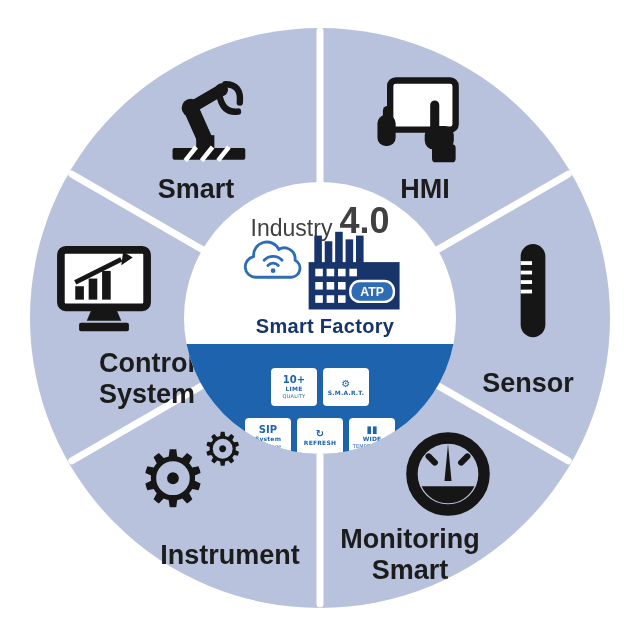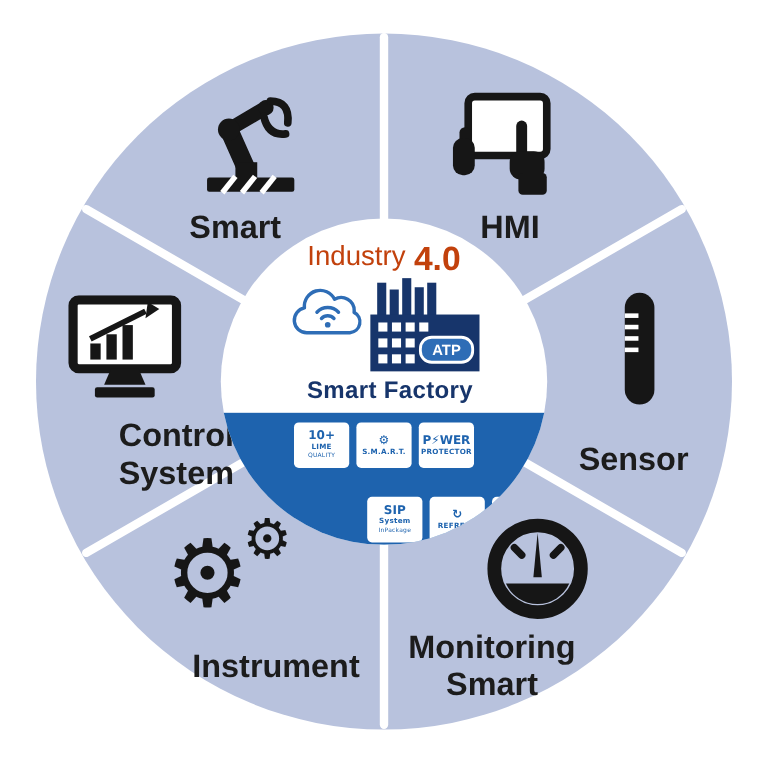--- a/index.html
+++ b/index.html
@@ -31,35 +31,35 @@
   .seg-icon{position:absolute;}
   .gears-box{position:absolute;left:138px;top:432px;width:120px;height:100px;color:#161616;font-family:"DejaVu Sans", sans-serif;}
   .gear-big{position:absolute;left:0px;top:8px;font-size:78px;line-height:78px;}
   .gear-small{position:absolute;left:64px;top:-6px;font-size:46px;line-height:46px;}
   
   .hub{
     position:absolute;left:184px;top:182px;width:272px;height:272px;border-radius:50%;
     background:#ffffff;overflow:hidden;
   }
   .hub-title{
-    position:absolute;top:18px;left:0;right:0;display:flex;justify-content:center;align-items:flex-start;gap:7px;color:#c2410c;
+    position:absolute;top:18px;left:0;right:0;display:flex;justify-content:center;align-items:flex-end;gap:7px;color:#404040;
   }
   .hub-title .t-prefix{font-size:23px;font-weight:500;}
-  .hub-title .t-version{font-size:28px;font-weight:bold;}
+  .hub-title .t-version{font-size:36px;font-weight:bold;}
   .hub-art{position:absolute;top:46px;left:50%;transform:translateX(-50%);}
   .hub-subtitle{
     position:absolute;top:133px;left:10px;right:0;text-align:center;
     font-size:20px;font-weight:bold;color:#17356b;letter-spacing:.3px;
   }
   .band{
     position:absolute;left:0;right:0;bottom:0;height:110px;background:#1e63ae;
   }
   .badge-row{display:flex;justify-content:center;gap:6px;}
-  .badge-row.r1{margin-top:8px;}
-  .badge-row.r2{margin-top:24px;justify-content:flex-end;}
+  .badge-row.r1{margin-top:24px;}
+  .badge-row.r2{margin-top:12px;}
   .badge{
     width:46px;height:38px;background:#ffffff;border-radius:4px;color:#1e63ae;
     display:flex;flex-direction:column;align-items:center;justify-content:center;
     font-family:"DejaVu Sans", sans-serif;text-align:center;overflow:hidden;
   }
   .badge span{display:block;}
   .badge span:empty{display:none;}
   .badge .l0{font-size:10px;font-weight:bold;line-height:11px;}
   .badge .l1{font-size:6px;font-weight:bold;line-height:8px;letter-spacing:.2px;}
   .badge .l2{font-size:5px;line-height:7px;letter-spacing:.2px;}
@@ -189,25 +189,20 @@
         <div class="badge">
           <span class="l0">10+</span>
           <span class="l1">LIME</span>
           <span class="l2">QUALITY</span>
         </div>
         <div class="badge">
           <span class="l0">⚙</span>
           <span class="l1">S.M.A.R.T.</span>
 
         </div>
-        <div class="badge">
-          <span class="l0">P⚡WER</span>
-          <span class="l1">PROTECTOR</span>
-
-        </div>
       </div>
       <div class="badge-row r2">
         <div class="badge">
           <span class="l0">SIP</span>
           <span class="l1">System</span>
           <span class="l2">InPackage</span>
         </div>
         <div class="badge">
           <span class="l0">↻</span>
           <span class="l1">REFRESH</span>

